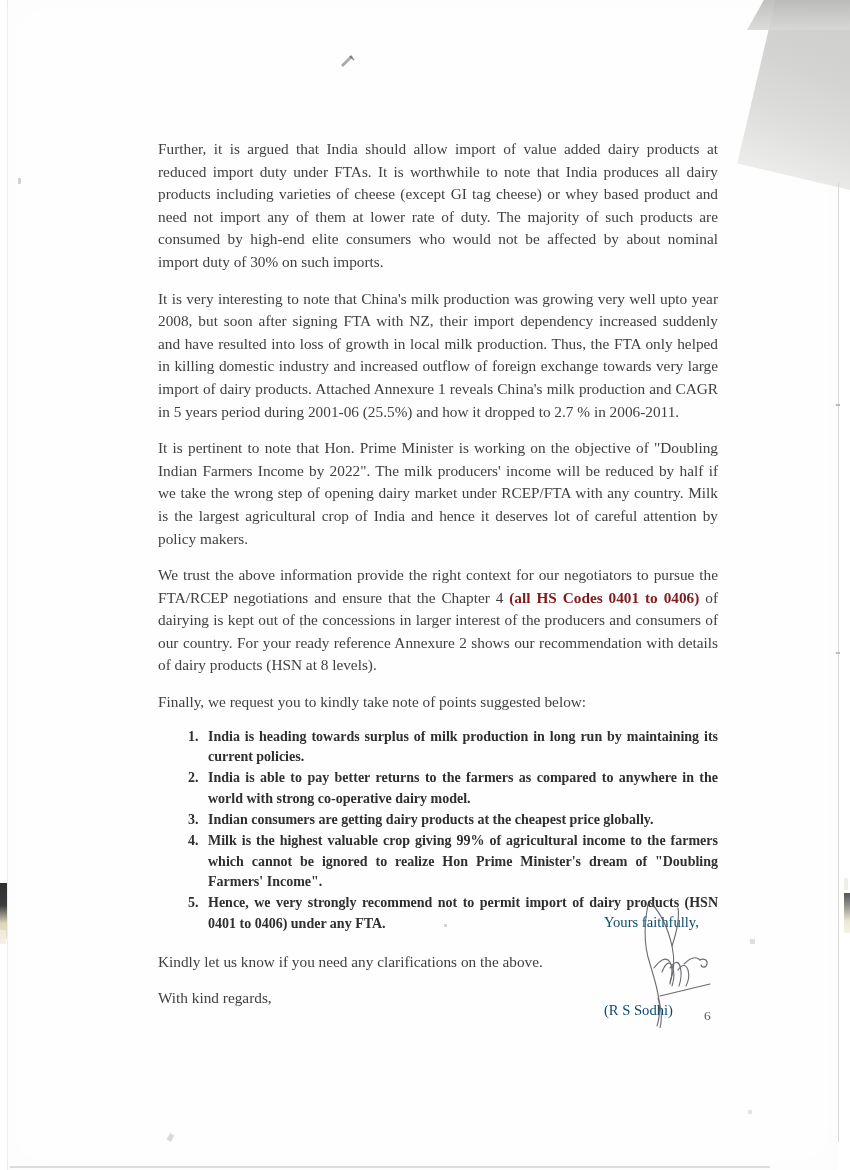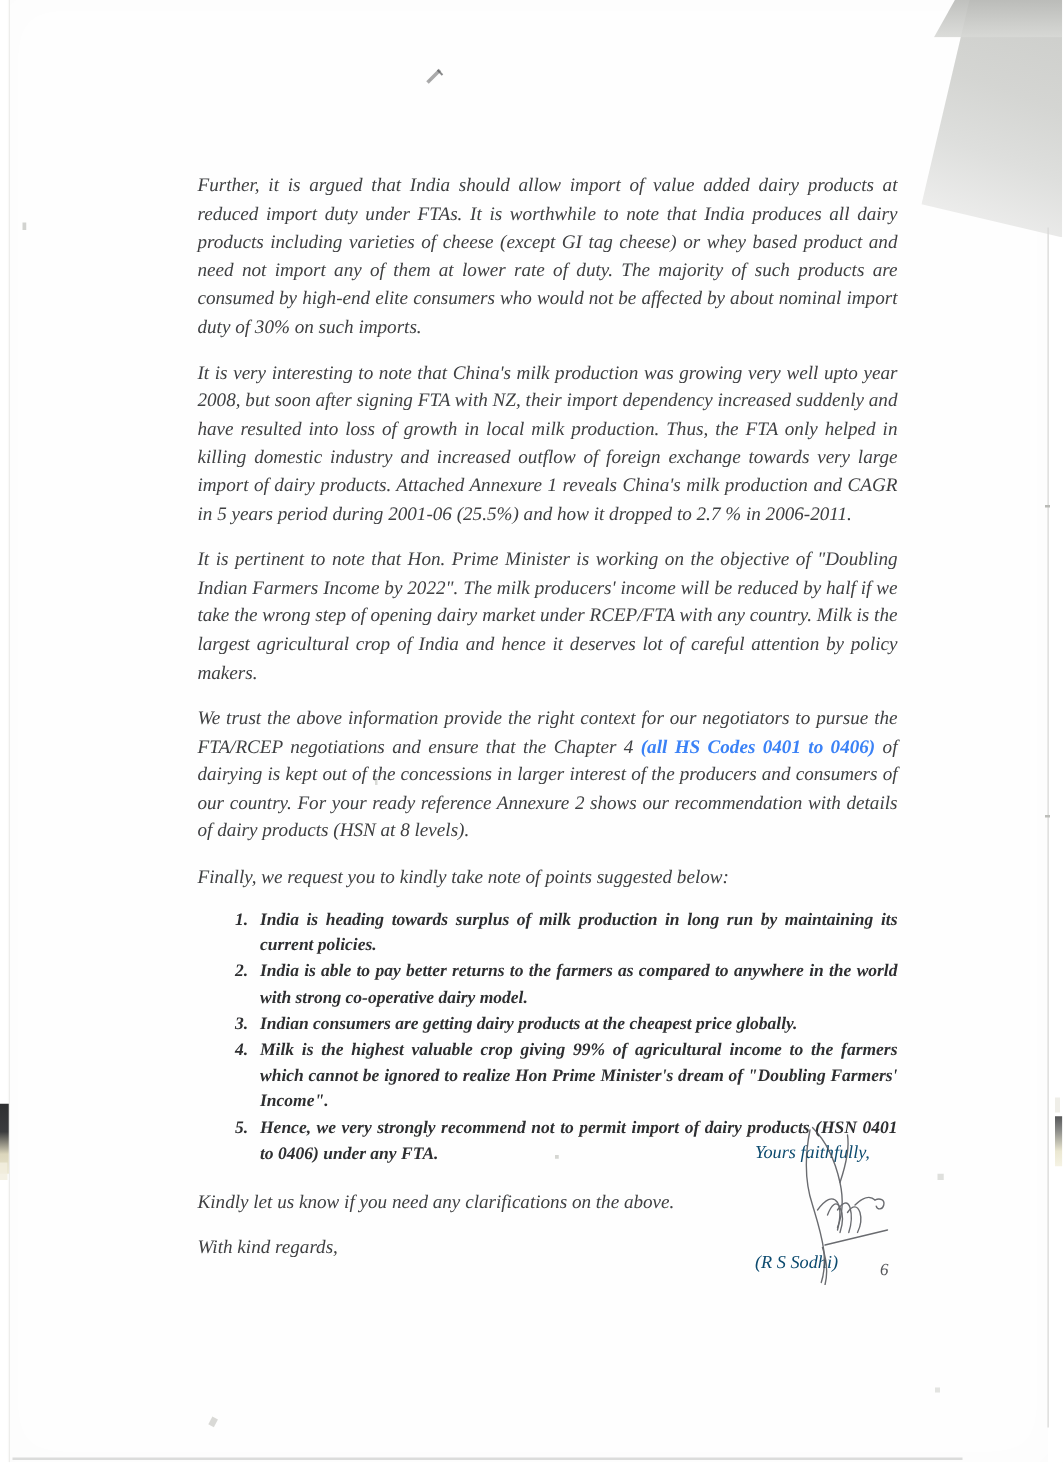--- a/index.html
+++ b/index.html
@@ -7,21 +7,20 @@
     padding: 0;
     background: #ffffff;
   }
   .scan {
     position: relative;
     width: 850px;
     height: 1170px;
     overflow: hidden;
     background: #ffffff;
     font-family: "Liberation Serif", "DejaVu Serif", serif;
-    font-style: italic;
   }
 
   
   .paper {
     position: absolute;
     left: 6px;
     top: 0px;
     width: 832px;
     height: 1170px;
     background: #fefefe;
@@ -160,21 +159,21 @@
     font-size: 15.3px;
     line-height: 22.6px;
   }
   p.para {
     margin: 0 0 14px 0;
     text-align: justify;
     text-justify: inter-word;
     color: #3f4042;
   }
   p.para.tight { margin-bottom: 13px; }
-  .b { font-weight: bold; color: #3b82f6; }
+  .b { font-weight: bold; color: #7f1d1d; }
 
   ol.points {
     margin: 5px 0 16px 0;
     padding-left: 44px;
     font-weight: bold;
     color: #2e2f31;
   }
   ol.points > li {
     margin: 0 0 0.5px 0;
     padding-left: 6px;

